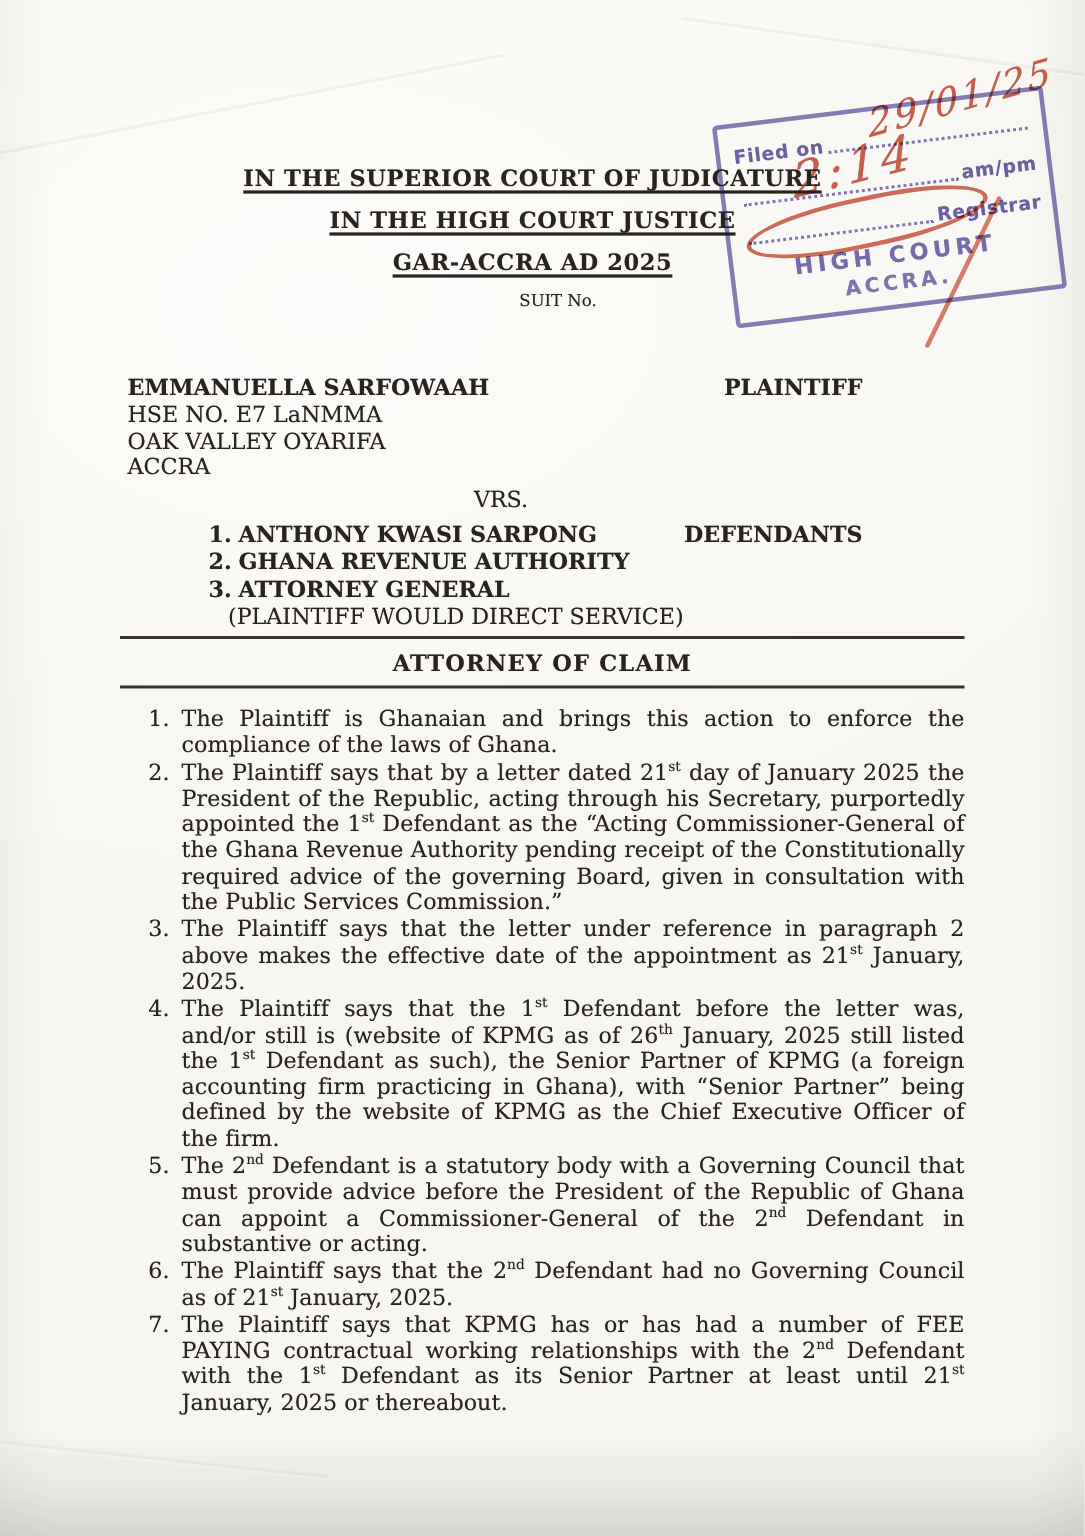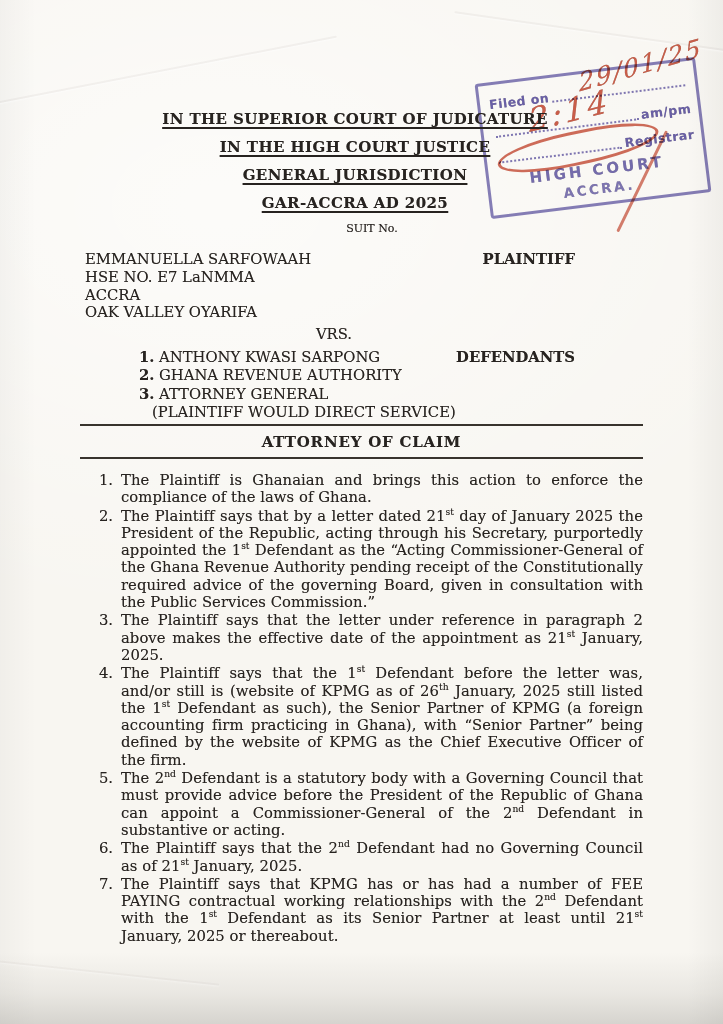--- a/index.html
+++ b/index.html
@@ -67,21 +67,21 @@
   
   .header{position:absolute;top:110px;left:60px;width:590px;text-align:center;}
   .h-line{font-weight:bold;font-size:15px;letter-spacing:.4px;line-height:18px;
     margin-bottom:10px;text-decoration:underline;text-underline-offset:3px;
     text-decoration-thickness:1.5px;}
   .suit{font-size:11px;margin-top:3px;padding-left:34px;}
 
   
   .parties{position:absolute;top:250px;left:85px;width:558px;font-size:14.8px;}
   .p-row{display:flex;justify-content:space-between;line-height:18px;}
-  .b{font-weight:normal;}
+  .b{font-weight:bold;}
   .role{font-weight:bold;margin-right:68px;}
   .addr{line-height:17.5px;}
   .vrs{text-align:center;position:relative;left:-30px;margin-top:4px;line-height:18px;}
   .def-block{position:relative;margin-top:5px;}
   .def-role{position:absolute;top:0;right:68px;font-weight:bold;}
   .def-list{list-style:none;margin:0;padding:0 0 0 18px;}
   .def-list li{line-height:18.5px;margin-left:36px;}
   .def-list .dn{display:inline-block;width:20px;font-weight:bold;}
   .service{padding-left:67px;line-height:18px;}
 
@@ -122,33 +122,32 @@
     <div class="s-accra">ACCRA.</div>
     <div class="pen pen-date">29/01/25</div>
     <div class="pen pen-time">2:14</div>
     <div class="pen-sign"></div>
     <div class="pen-tail"></div>
   </div>
 
   <header class="header">
     <div class="h-line">IN THE SUPERIOR COURT OF JUDICATURE</div>
     <div class="h-line">IN THE HIGH COURT JUSTICE</div>
-    <div class="h-line">GENERAL JURISDICTION</div>
     <div class="h-line">GAR-ACCRA AD 2025</div>
     <div class="suit">SUIT No.</div>
   </header>
 
   <section class="parties">
     <div class="p-row">
       <span class="b">EMMANUELLA SARFOWAAH</span>
       <span class="role">PLAINTIFF</span>
     </div>
     <div class="addr">HSE NO.  E7 LaNMMA</div>
+    <div class="addr">OAK VALLEY OYARIFA</div>
     <div class="addr">ACCRA</div>
-    <div class="addr">OAK VALLEY OYARIFA</div>
     <div class="vrs">VRS.</div>
     <div class="def-block">
       <span class="def-role">DEFENDANTS</span>
       <ol class="def-list">
         <li>
           <span class="dn">1.</span><span class="b">ANTHONY KWASI SARPONG</span>
         </li>
         <li>
           <span class="dn">2.</span><span class="b">GHANA REVENUE AUTHORITY</span>
         </li>

